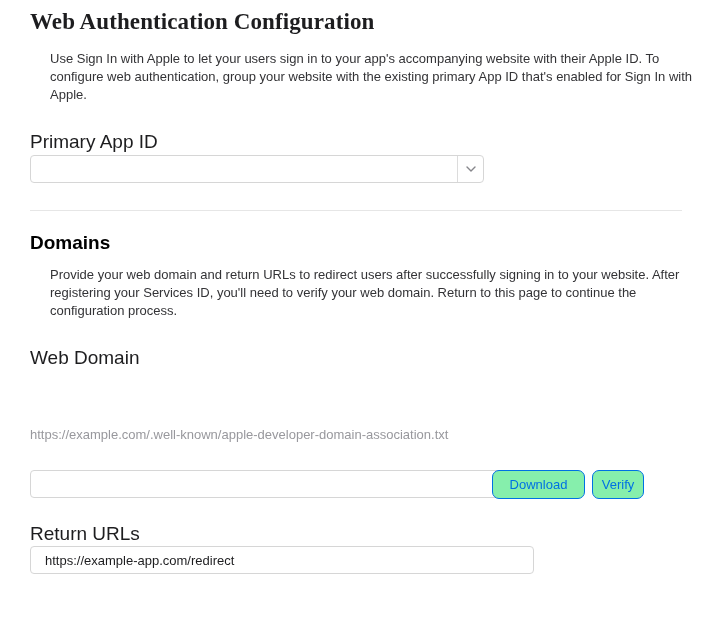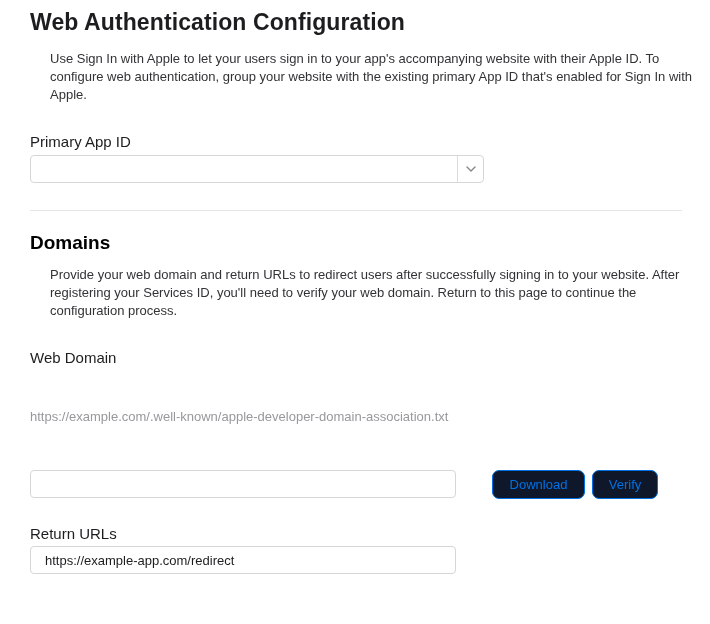--- a/index.html
+++ b/index.html
@@ -18,34 +18,35 @@
   }
   .page-title {
     position: absolute;
     left: 30px;
     top: 8px;
     font-size: 23px;
     line-height: 28px;
     font-weight: 700;
     color: #1d1d1f;
     letter-spacing: 0.1px;
+    font-family: Liberation Serif, serif;
   }
   .body-text {
     position: absolute;
     left: 30px;
     font-size: 13px;
     line-height: 18px;
     color: #333336;
     margin-left: 20px;
   }
   .intro-text { top: 50px; width: 653px; }
   .field-label {
     position: absolute;
     left: 30px;
-    font-size: 15px;
+    font-size: 19px;
     line-height: 18px;
     font-weight: 500;
     color: #1d1d1f;
   }
   .label-primary-app-id { top: 133px; }
   .select-box {
     position: absolute;
     left: 30px;
     top: 155px;
     width: 454px;
@@ -90,58 +91,58 @@
     line-height: 24px;
     font-weight: 700;
     color: #000000;
   }
   .domains-desc { top: 266px; width: 657px; }
   .label-web-domain { top: 349px; }
   .web-domain-instructions { top: 367px; width: 650px; }
   .verification-url {
     position: absolute;
     left: 30px;
-    top: 408px;
+    top: 426px;
     font-size: 13px;
     line-height: 18px;
     color: #98989d;
   }
   .text-input {
     position: absolute;
     left: 30px;
-    width: 426px;
+    width: 504px;
     height: 28px;
     border: 1px solid #d6d6d6;
     border-radius: 4px;
     background: #ffffff;
     font-family: "Liberation Sans", "DejaVu Sans", sans-serif;
     font-size: 13px;
     color: #1d1d1f;
     padding: 0 14px;
     outline: none;
   }
   .web-domain-input { top: 470px; }
   .return-url-input { top: 546px; }
   .btn {
     position: absolute;
-    background: #0f172a;
+    background: #86efac;
     border: 1.5px solid #0071e3;
     border-radius: 7px;
     color: #0071e3;
     font-family: "Liberation Sans", "DejaVu Sans", sans-serif;
     font-size: 13px;
     font-weight: 500;
     cursor: pointer;
     display: flex;
     align-items: center;
     justify-content: center;
     padding: 0;
   }
   .btn-download { left: 492px; top: 470px; width: 93px; height: 29px; }
-  .btn-verify   { left: 592px; top: 470px; width: 66px; height: 29px; }
+  .btn-verify   { left: 592px; top: 470px; width: 52px; height: 29px; }
   .btn-add      { left: 490px; top: 545px; width: 70px; height: 29px; }
   .label-return-urls { top: 525px; }
 </style>
 </head>
 <body>
 
 <div class="page">
 
   <h1 class="page-title">Web Authentication Configuration</h1>
 

